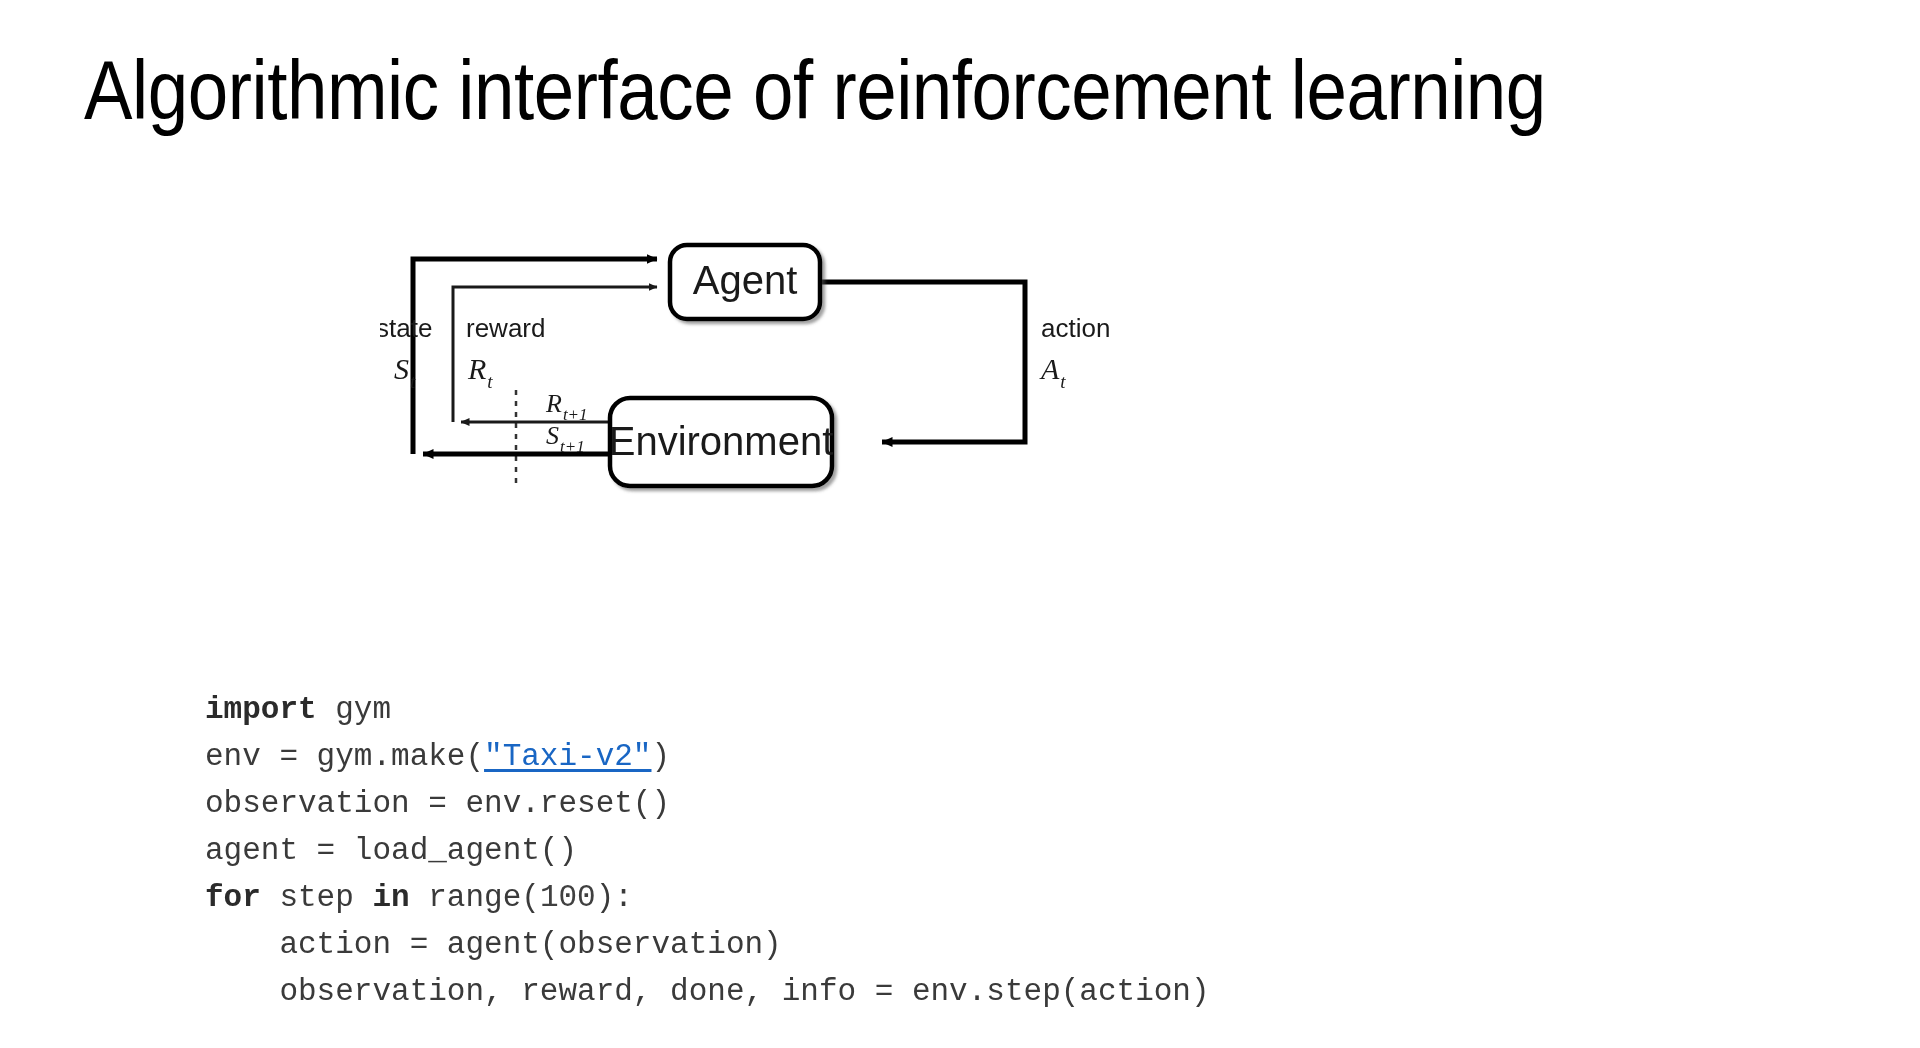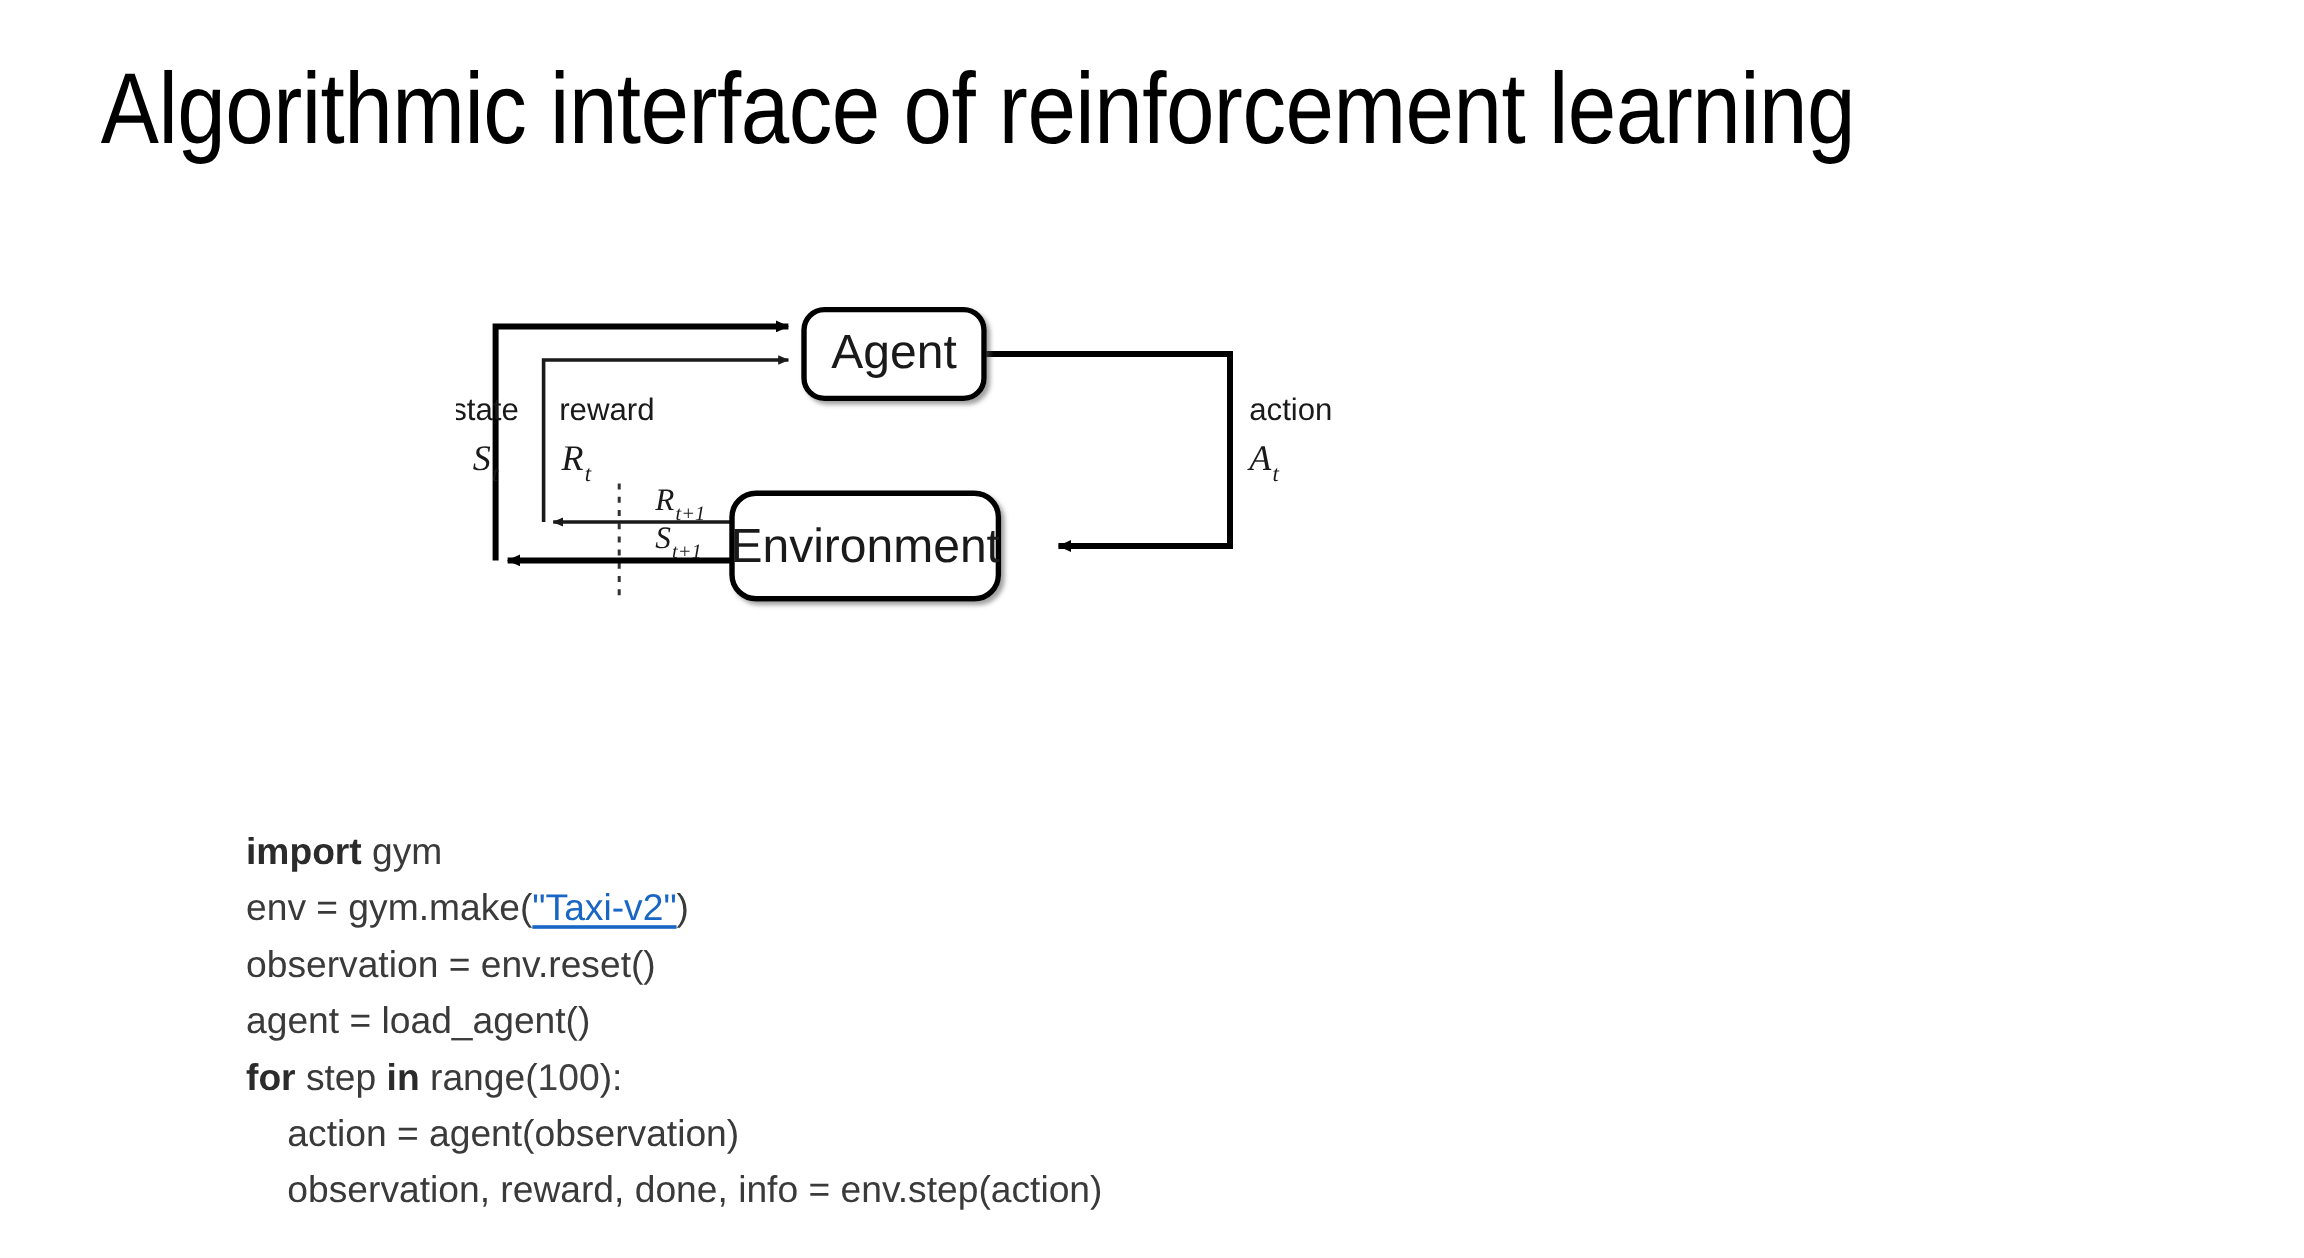--- a/index.html
+++ b/index.html
@@ -29,32 +29,32 @@
     color: #000000;
     white-space: nowrap;
     transform: scaleX(0.865);
     transform-origin: left center;
   }
 
   
   #diagram {
     position: absolute;
     left: 380px;
-    top: 255px;
+    top: 242px;
     width: 800px;
     height: 290px;
   }
   #diagram svg { display: block; }
 
   
   #code-block {
     position: absolute;
     left: 205px;
     top: 686px;
-    font-family: Liberation Sans, sans-serif;
+    font-family: Liberation Mono, monospace;
     font-size: 31px;
     line-height: 47px;
     color: #3a3a3a;
     white-space: pre;
     letter-spacing: 0px;
   }
   #code-block .kw { font-weight: bold; color: #2b2b2b; }
   #code-block .num { color: #404040; }
   #code-block .lnk {
     color: #1966c4;

